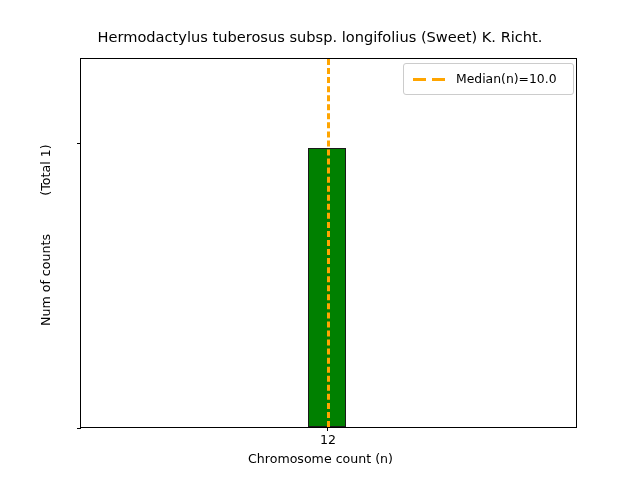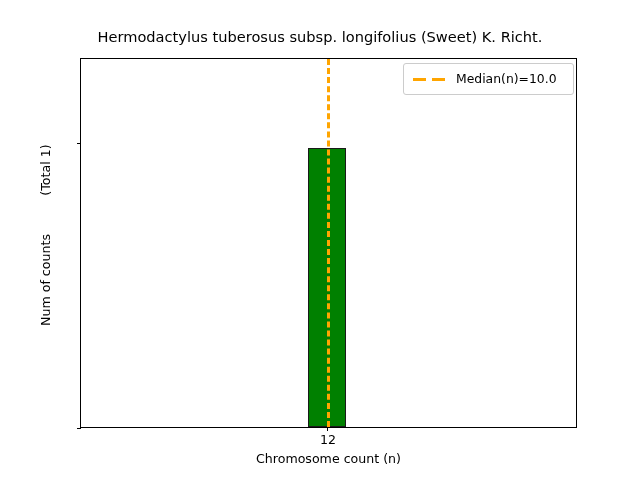--- a/index.html
+++ b/index.html
@@ -99,21 +99,21 @@
     font-size: 12.6px;
     line-height: 13px;
     color: #000000;
     white-space: nowrap;
     width: 80px;
   }
 
   
   #xlabel {
     position: absolute;
-    left: 80px;
+    left: 72px;
     top: 452px;
     width: 497px;
     text-align: center;
     font-size: 12.6px;
     line-height: 14px;
     color: #000000;
     white-space: nowrap;
   }
 
   #ylabel-wrap {

